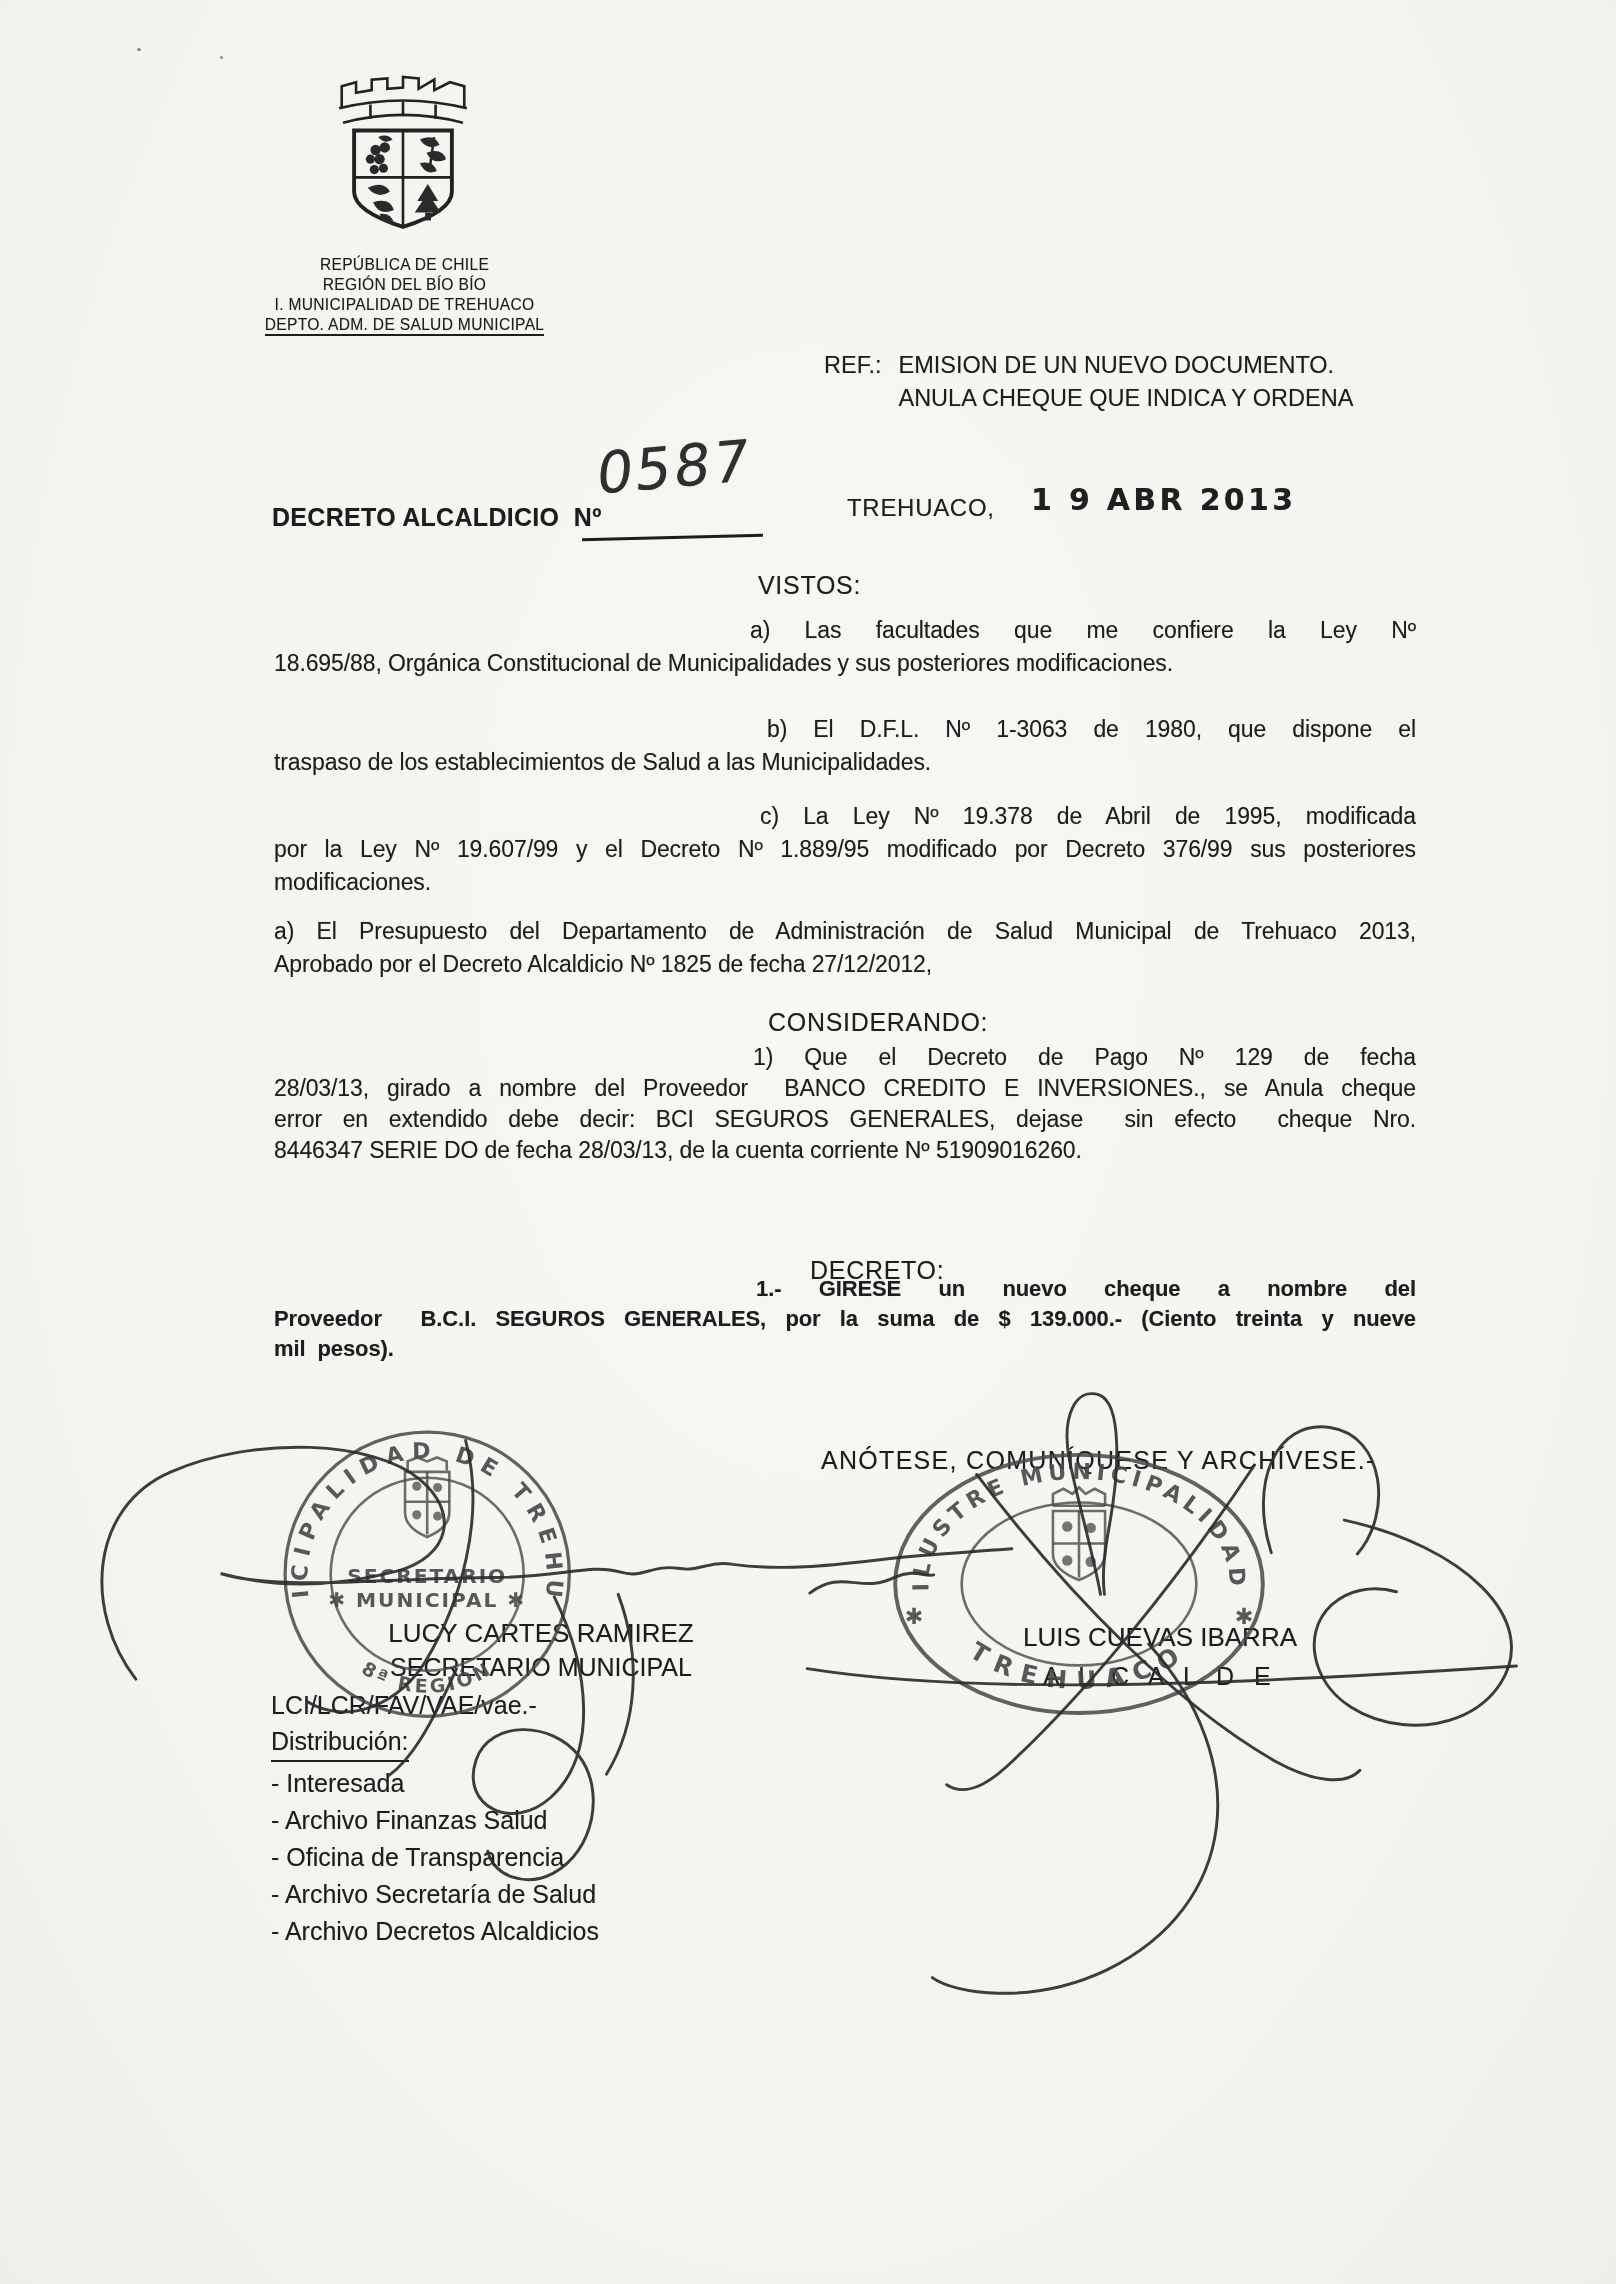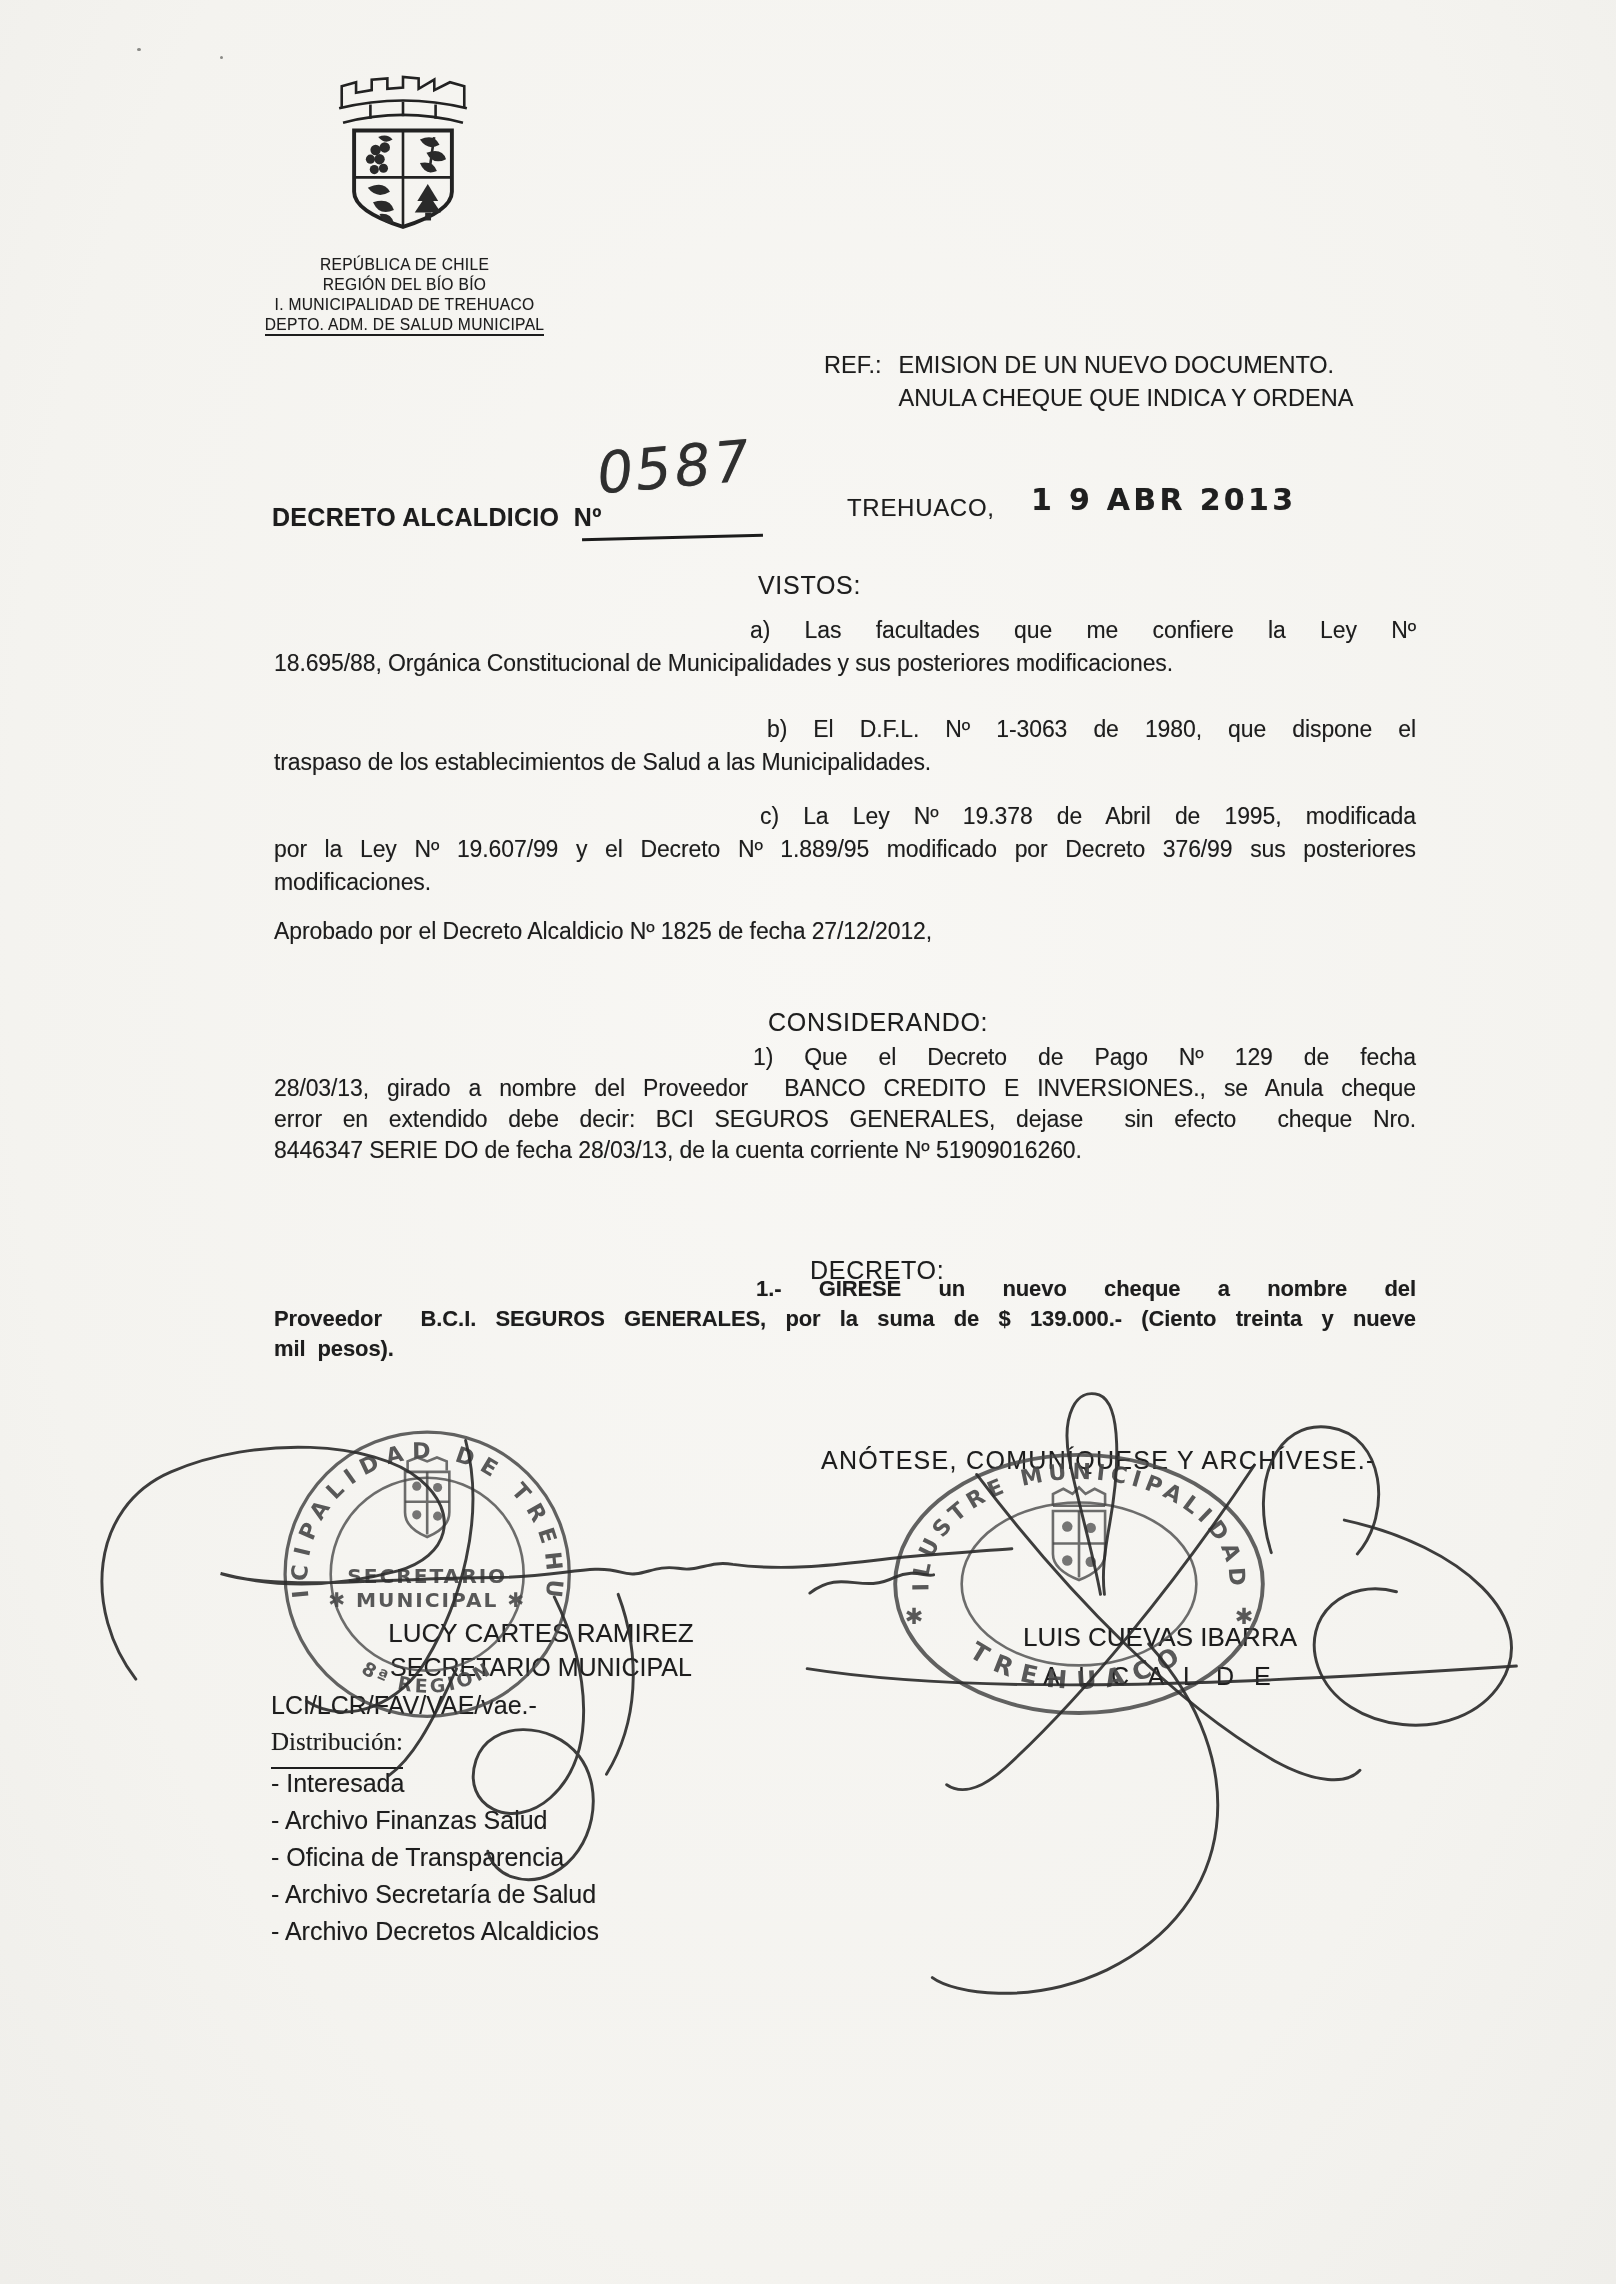--- a/index.html
+++ b/index.html
@@ -62,21 +62,21 @@
 
   
   .sig-name-l{left:352px;top:1600px;width:378px;font-size:26px;}
   .sig-title-l{left:352px;top:1635px;width:378px;font-size:25px;}
   .sig-name-r{left:974px;top:1604px;width:372px;font-size:26px;}
   .sig-title-r{left:974px;top:1644px;width:372px;font-size:25px;letter-spacing:6.5px;}
 
   
   .initials{left:271px;top:1691px;font-size:25px;}
   .dist-label{left:271px;top:1727px;font-size:25px;}
-  .dist-label span{border-bottom:2px solid #1d1d1d;padding-bottom:12px;font-family:Liberation Serif, serif;}
+  .dist-label span{border-bottom:2px solid #1d1d1d;padding-bottom:5px;}
   .dist-items{left:271px;top:1765px;font-size:25px;line-height:37px;}
 
   
   #ink-layer{position:absolute;left:0;top:0;z-index:5;pointer-events:none;}
   .stamp-line{fill:none;stroke:#474747;stroke-width:5;opacity:.85;}
   .stamp-line-thin{fill:none;stroke:#4a4a4a;stroke-width:4;opacity:.8;}
   .stamp-t{font-family:"DejaVu Sans",sans-serif;font-weight:bold;fill:#484848;opacity:.9;}
   .coat-stroke{fill:none;stroke:#222;stroke-width:4;}
   .coat-fill{fill:#2a2a2a;stroke:none;}
   .sig{fill:none;stroke:#2c2c2c;stroke-width:4.5;stroke-linecap:round;opacity:.92;}
@@ -167,20 +167,21 @@
     <div class="ln last">traspaso de los establecimientos de Salud a las Municipalidades.</div>
   </div>
 
   <div class="para ink" style="top:800px;">
     <div class="ln ind-c">c) La Ley Nº 19.378 de Abril de 1995, modificada</div>
     <div class="ln">por la Ley Nº 19.607/99 y el Decreto Nº 1.889/95 modificado por Decreto 376/99 sus posteriores</div>
     <div class="ln last">modificaciones.</div>
   </div>
 
   <div class="para ink" style="top:915px;">
+    <div class="ln">a) El Presupuesto del Departamento de Administración de Salud Municipal de Trehuaco 2013,</div>
     <div class="ln last">Aprobado por el Decreto Alcaldicio Nº 1825 de fecha 27/12/2012,</div>
   </div>
 
   <div class="abs heading ink" style="left:768px;top:1008px;">CONSIDERANDO:</div>
 
   <div class="para para-con ink" style="top:1042px;">
     <div class="ln ind-1">1) Que el Decreto de Pago Nº 129 de fecha</div>
     <div class="ln">28/03/13, girado a nombre del Proveedor  BANCO CREDITO E INVERSIONES., se Anula cheque</div>
     <div class="ln">error en extendido debe decir: BCI SEGUROS GENERALES, dejase  sin efecto  cheque Nro.</div>
     <div class="ln last">8446347 SERIE DO de fecha 28/03/13, de la cuenta corriente Nº 51909016260.</div>

